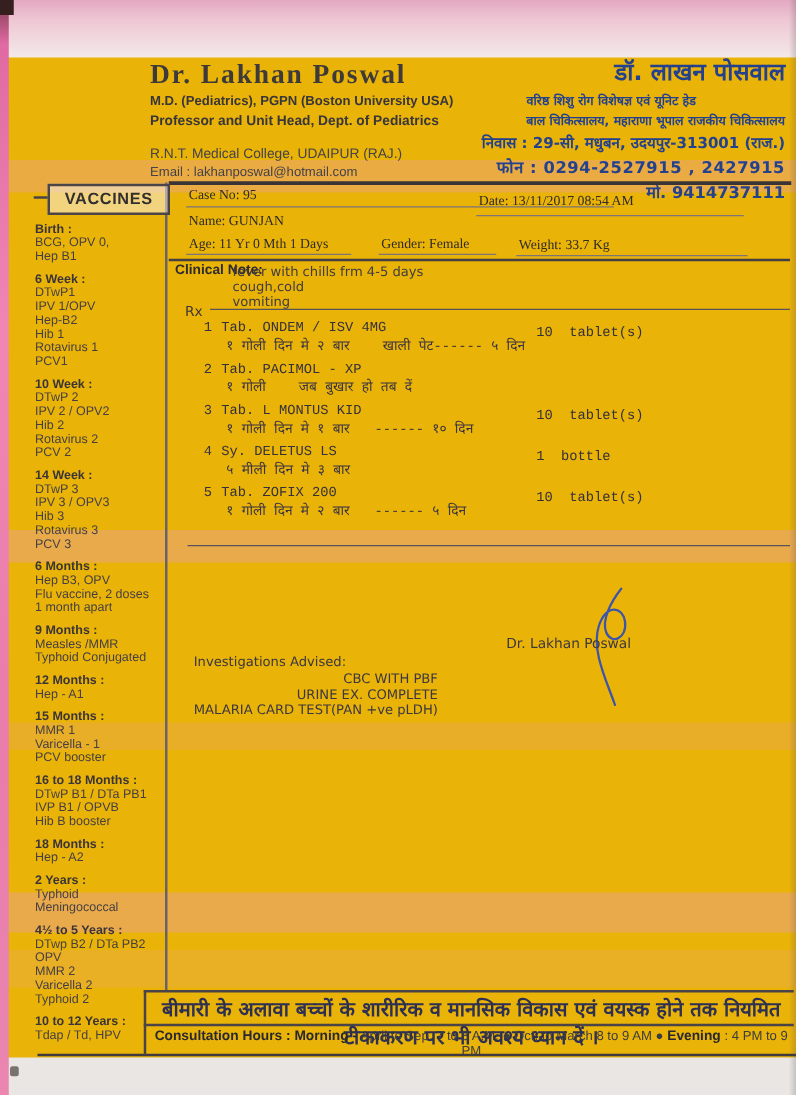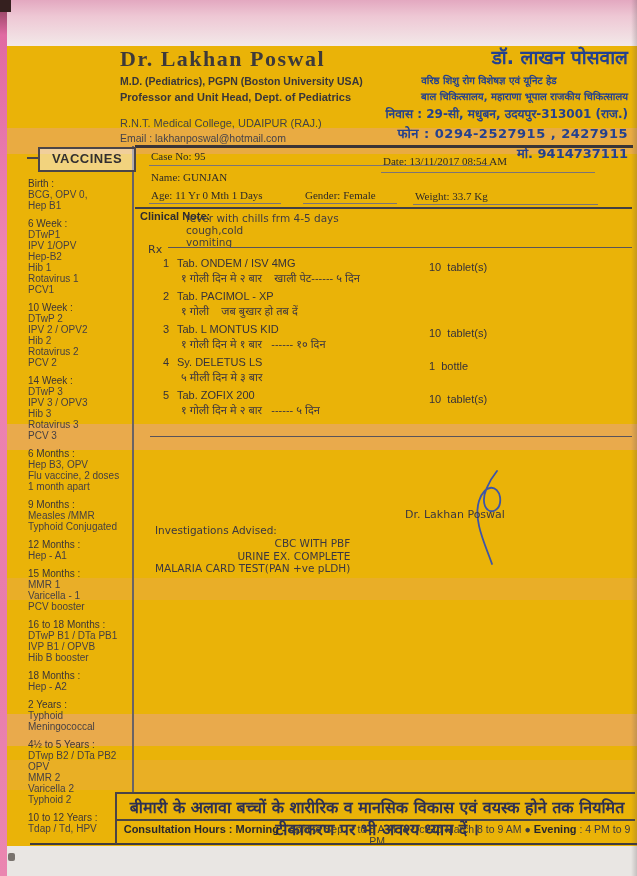--- a/index.html
+++ b/index.html
@@ -33,30 +33,30 @@
   .hi-l1{font-size:10px;font-weight:bold;margin-top:3px;text-align:center;}
   .hi-l2{font-size:10px;font-weight:bold;margin-top:2px;}
   .hi-l3{font-size:12px;font-weight:bold;margin-top:2px;}
   .hi-l4{font-size:13px;font-weight:bold;margin-top:2px;letter-spacing:.5px;}
   .hi-l5{font-size:13px;font-weight:bold;margin-top:2px;}
   
   .vx-box{left:38px;top:147px;width:94px;border:2.5px solid #4b4548;padding:2px 0 4px 0;
           text-align:center;font-weight:bold;font-size:13px;letter-spacing:.5px;color:#322e31;background:rgba(250,244,243,.5);}
   .sidebar{left:28px;top:178px;width:104px;height:662px;font-size:10px;color:#453f43;}
   .vx-group{margin-bottom:7px;}
-  .vx-age{font-weight:normal;line-height:11px;color:#3a3438;}
+  .vx-age{font-weight:bold;line-height:11px;color:#3a3438;}
   .vx-item{line-height:11px;}
   
   .ci{font-family:"Liberation Serif",serif;font-size:11px;color:#2e2a28;}
   .cn-title{font-weight:bold;font-size:11px;color:#2f2b2e;}
   .cn-line{font-family:"DejaVu Sans",sans-serif;font-size:10.5px;line-height:12px;color:#403c40;}
   
   .rx-label{font-family:"DejaVu Sans",sans-serif;font-size:11px;color:#3a363a;}
   .rx-wrap{left:133px;top:256px;width:504px;}
-  .rx-item{position:relative;margin-bottom:3px;font-family:Liberation Sans, sans-serif;}
+  .rx-item{position:relative;margin-bottom:3px;font-family:Liberation Mono, monospace;}
   .rx-top{padding-left:30px;font-size:11px;color:#35313a;line-height:15px;}
   .rx-no{display:inline-block;width:14px;}
   .rx-dose{padding-left:48px;font-size:11px;color:#3a3442;line-height:15px;white-space:pre;}
   .rx-qty{position:absolute;left:296px;top:5px;font-size:11px;color:#35313a;white-space:pre;}
   
   .inv{left:155px;top:524px;font-family:"DejaVu Sans",sans-serif;font-size:10.5px;color:#3b3740;}
   .inv-title{line-height:13px;}
   .inv-line{line-height:12.5px;text-transform:none;text-align:right;}
   .sig{left:393px;top:468px;width:140px;height:100px;}
   .sig-name{position:absolute;left:12px;top:40px;font-family:"DejaVu Sans",sans-serif;

